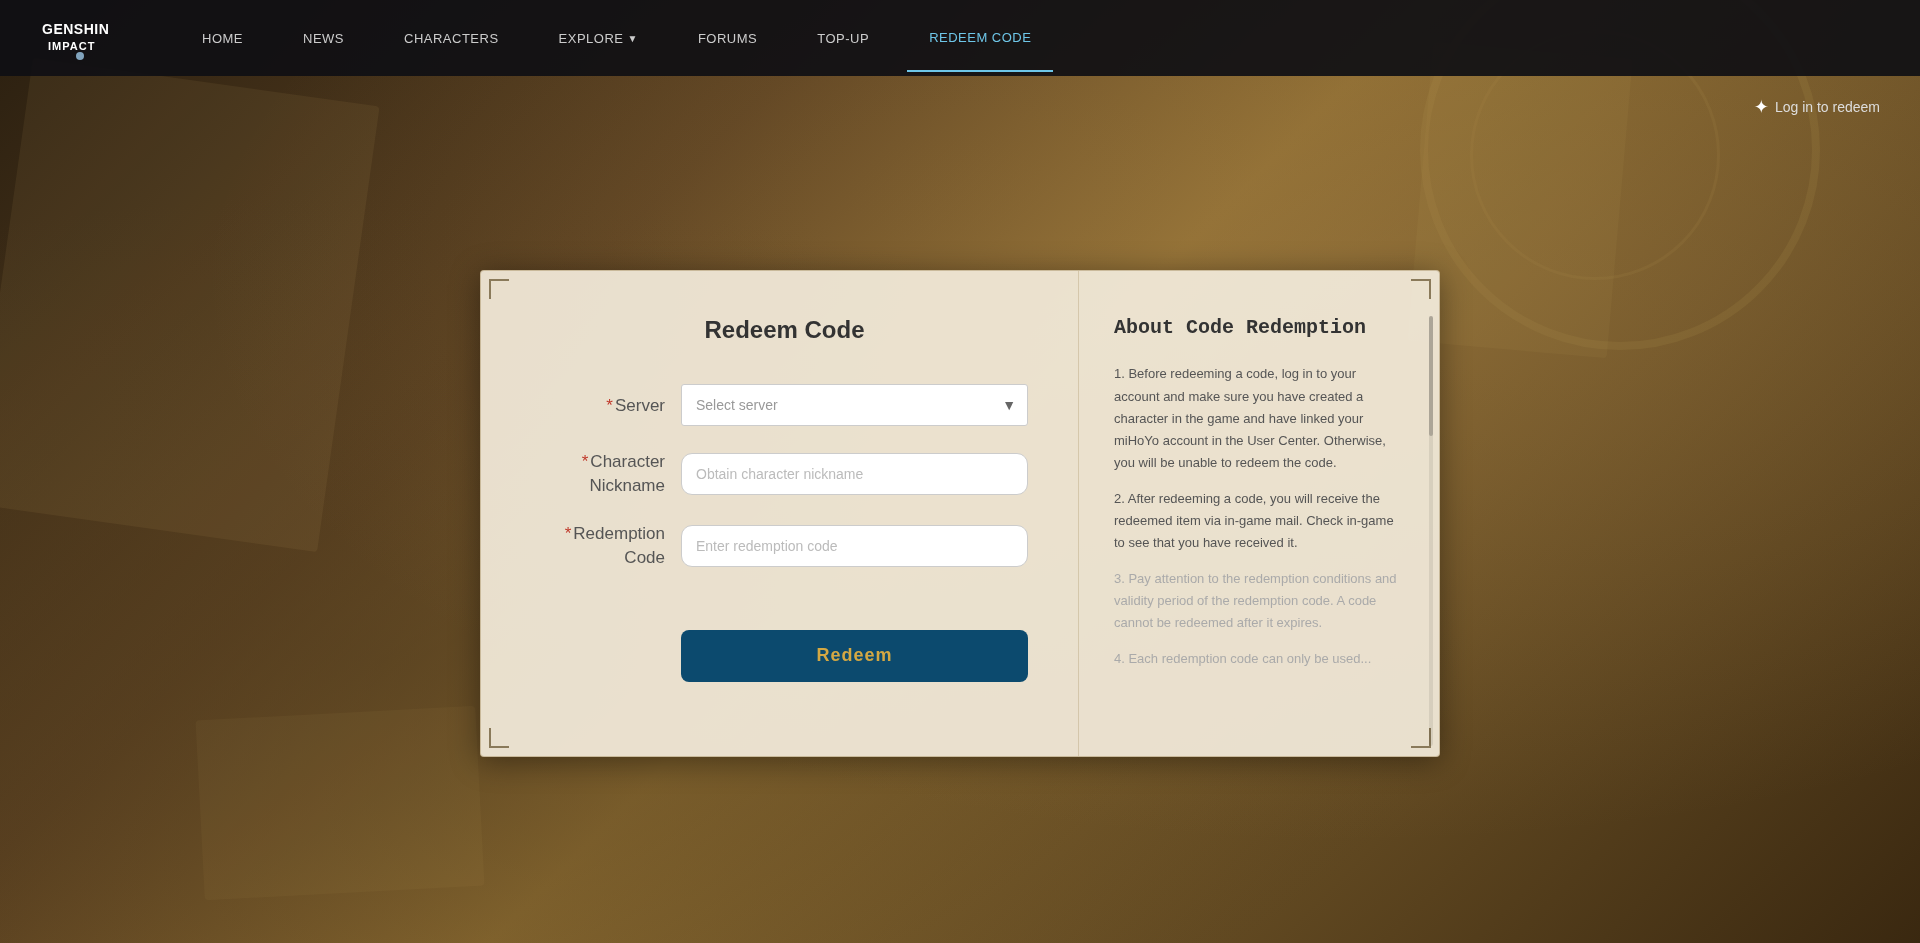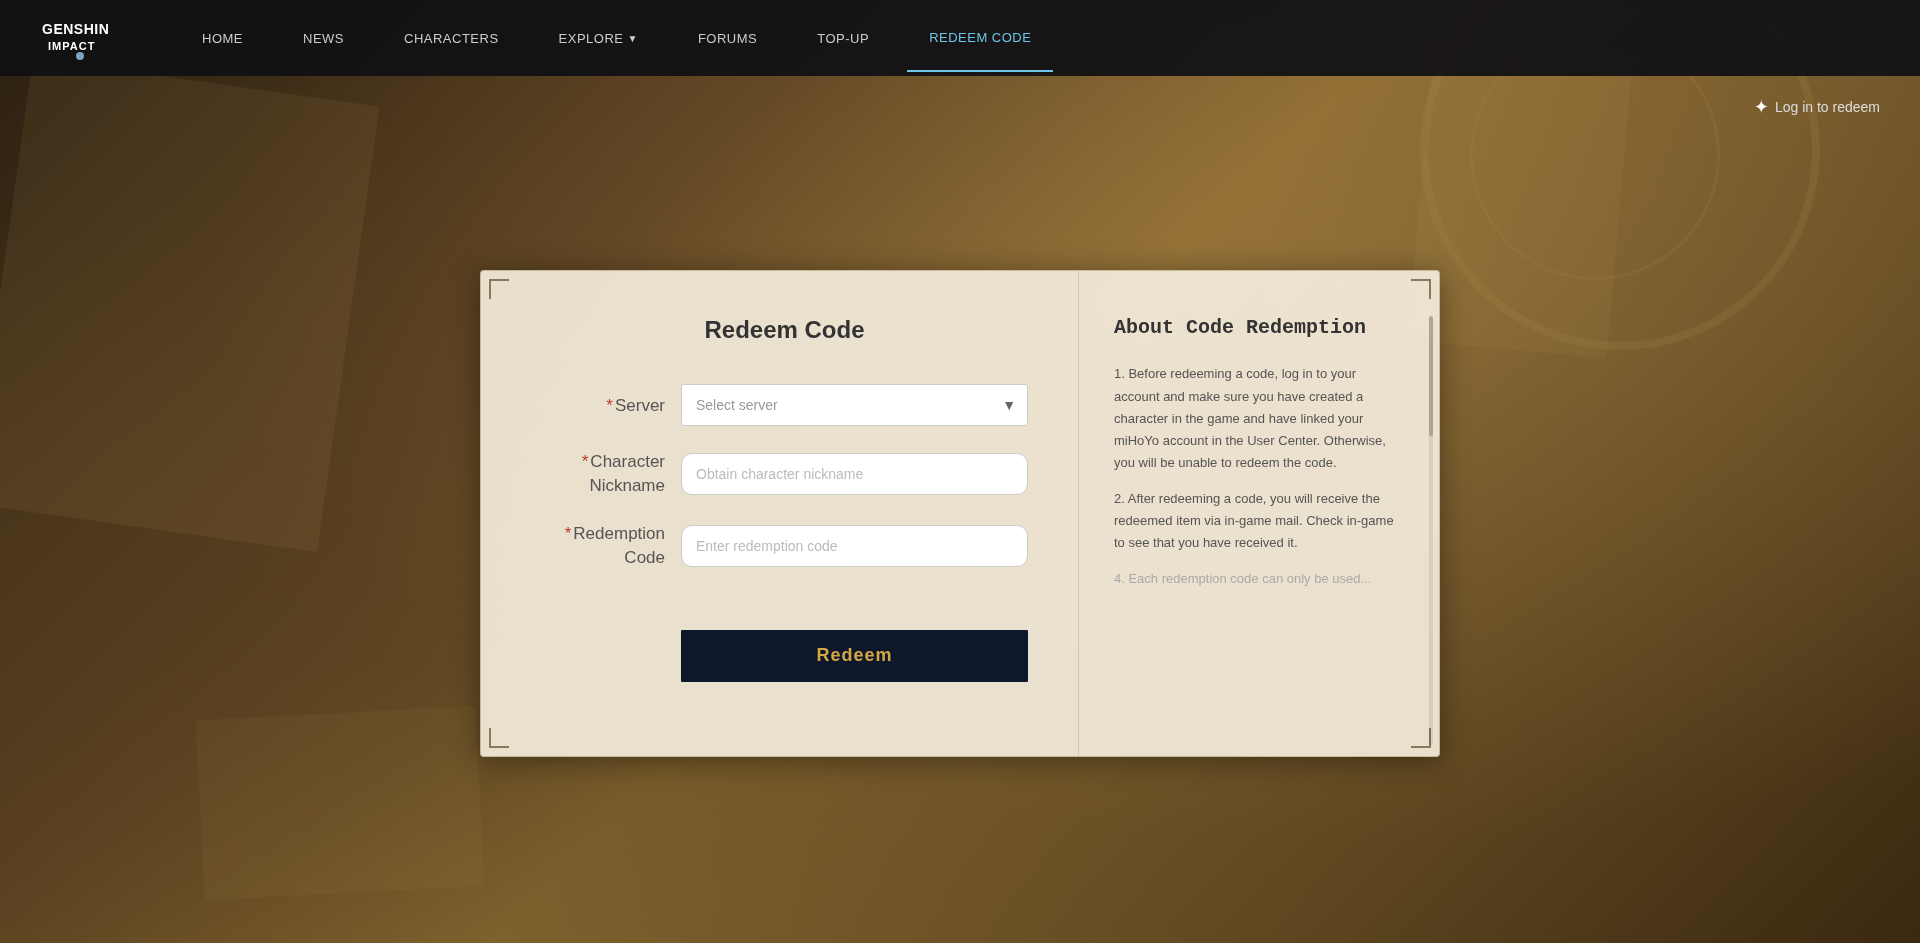--- a/index.html
+++ b/index.html
@@ -248,24 +248,24 @@
     }
 
     .form-input::placeholder {
       color: #bbb;
     }
 
     .redeem-btn {
       display: block;
       width: 100%;
       height: 52px;
-      background: #0f172a;
+      background: #0c4a6e;
       color: #d4a843;
       border: none;
-      border-radius: 1px;
+      border-radius: 8px;
       font-size: 18px;
       font-weight: 600;
       letter-spacing: 1px;
       cursor: pointer;
       margin-top: 36px;
     }
 
     
     .right-panel {
       width: 360px;
@@ -401,20 +401,21 @@
           <button class="redeem-btn">Redeem</button>
         </div>
       </div>
     </div>
 
     <div class="right-panel">
       <h3 class="right-panel-title">About Code Redemption</h3>
       <div class="right-panel-text">
         <p style="margin-bottom:14px;">1. Before redeeming a code, log in to your account and make sure you have created a character in the game and have linked your miHoYo account in the User Center. Otherwise, you will be unable to redeem the code.</p>
         <p style="margin-bottom:14px;">2. After redeeming a code, you will receive the redeemed item via in-game mail. Check in-game to see that you have received it.</p>
+        <p style="margin-bottom:14px;color:#aaa;">3. Pay attention to the redemption conditions and validity period of the redemption code. A code cannot be redeemed after it expires.</p>
         <p style="color:#aaa;">4. Each redemption code can only be used...</p>
       </div>
       <div class="scroll-bar">
         <div class="scroll-thumb"></div>
       </div>
     </div>
   </div>
 </div>
 
 </body></html>

